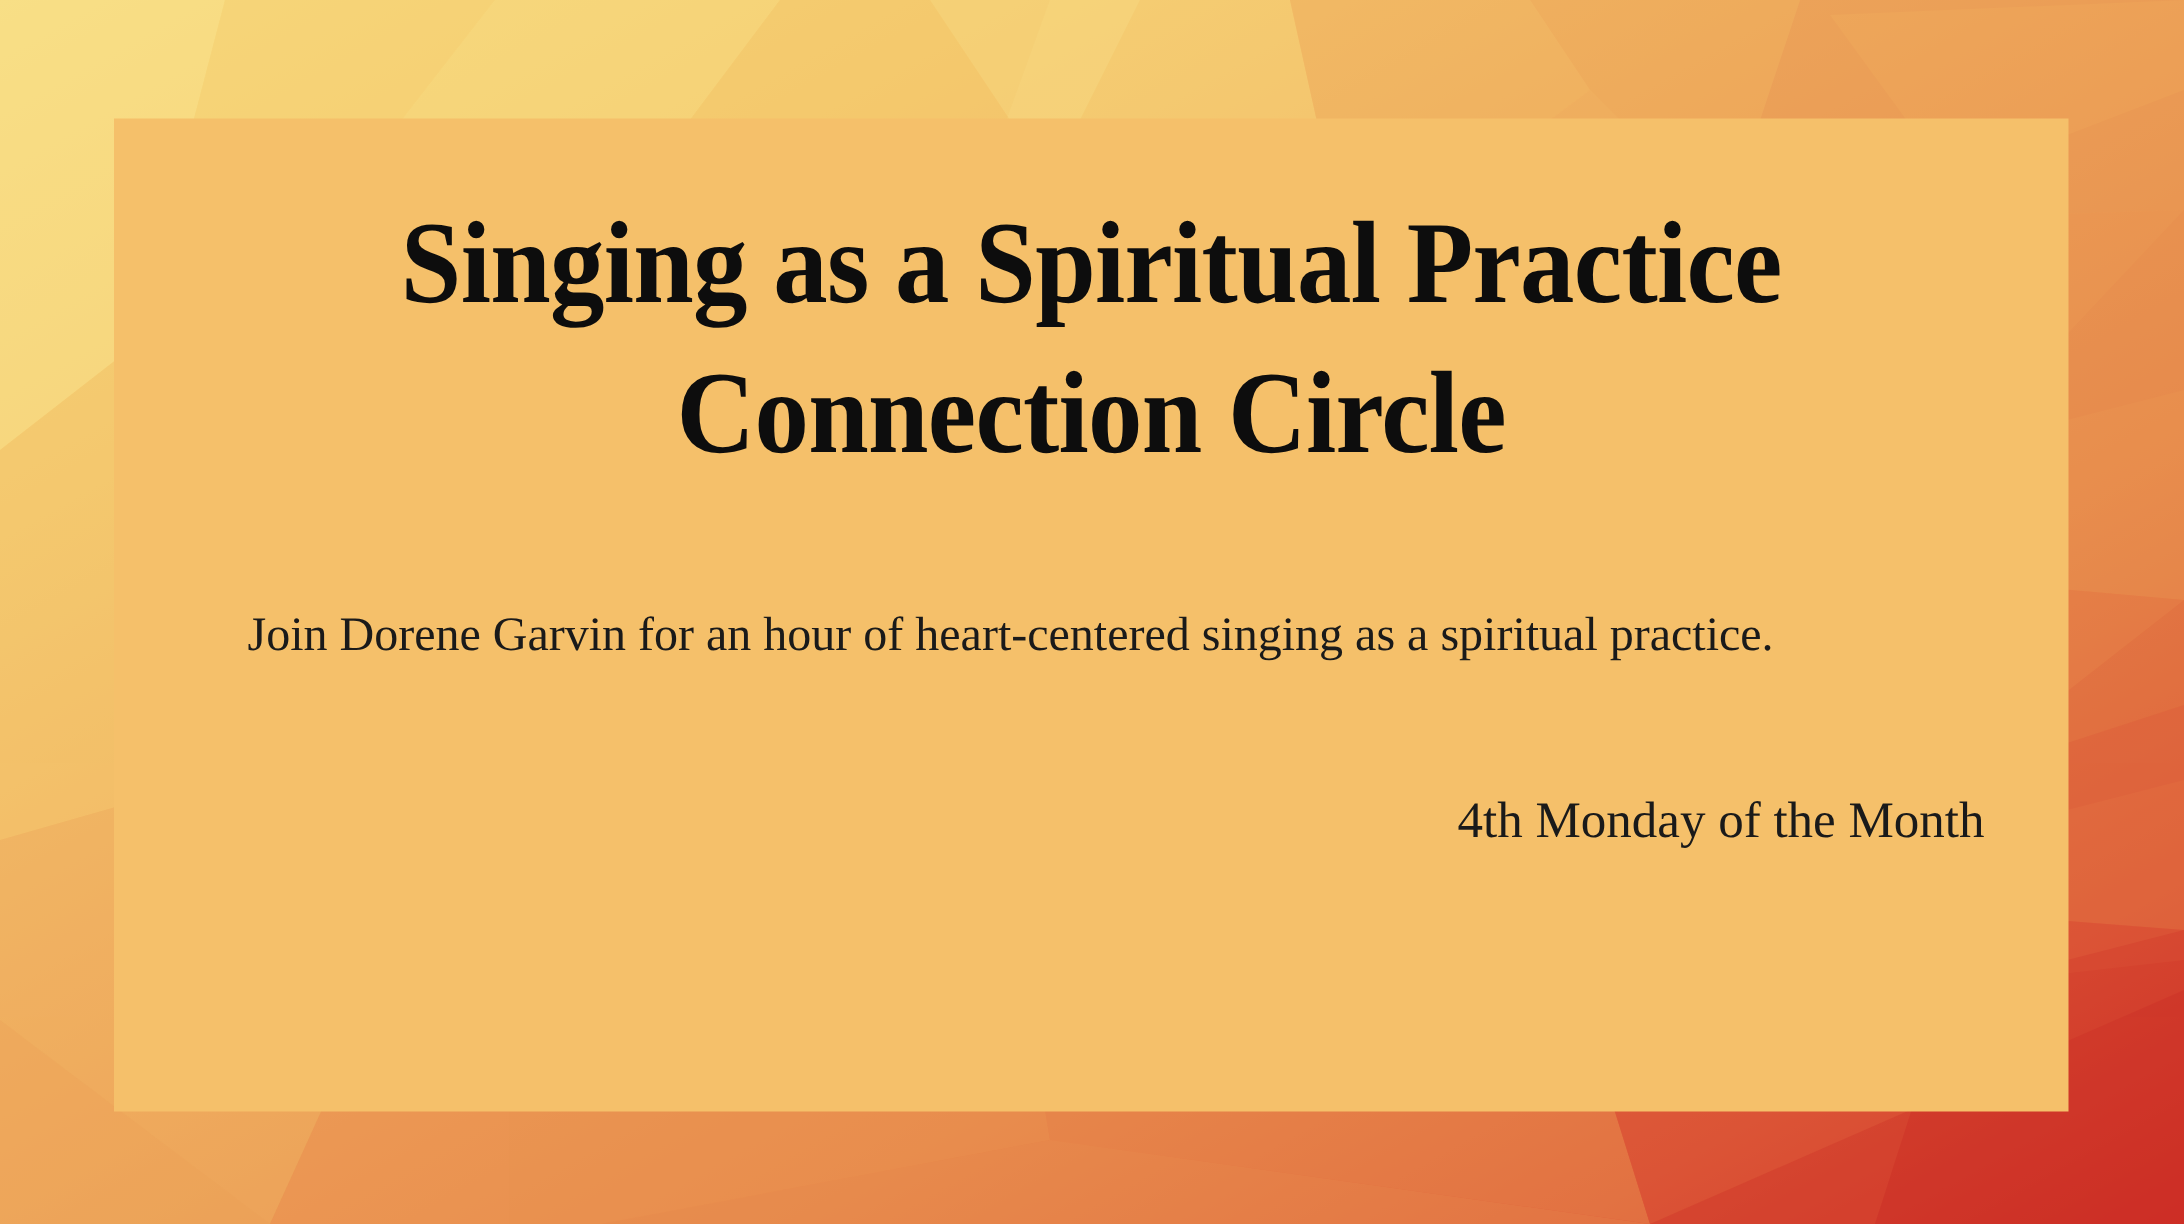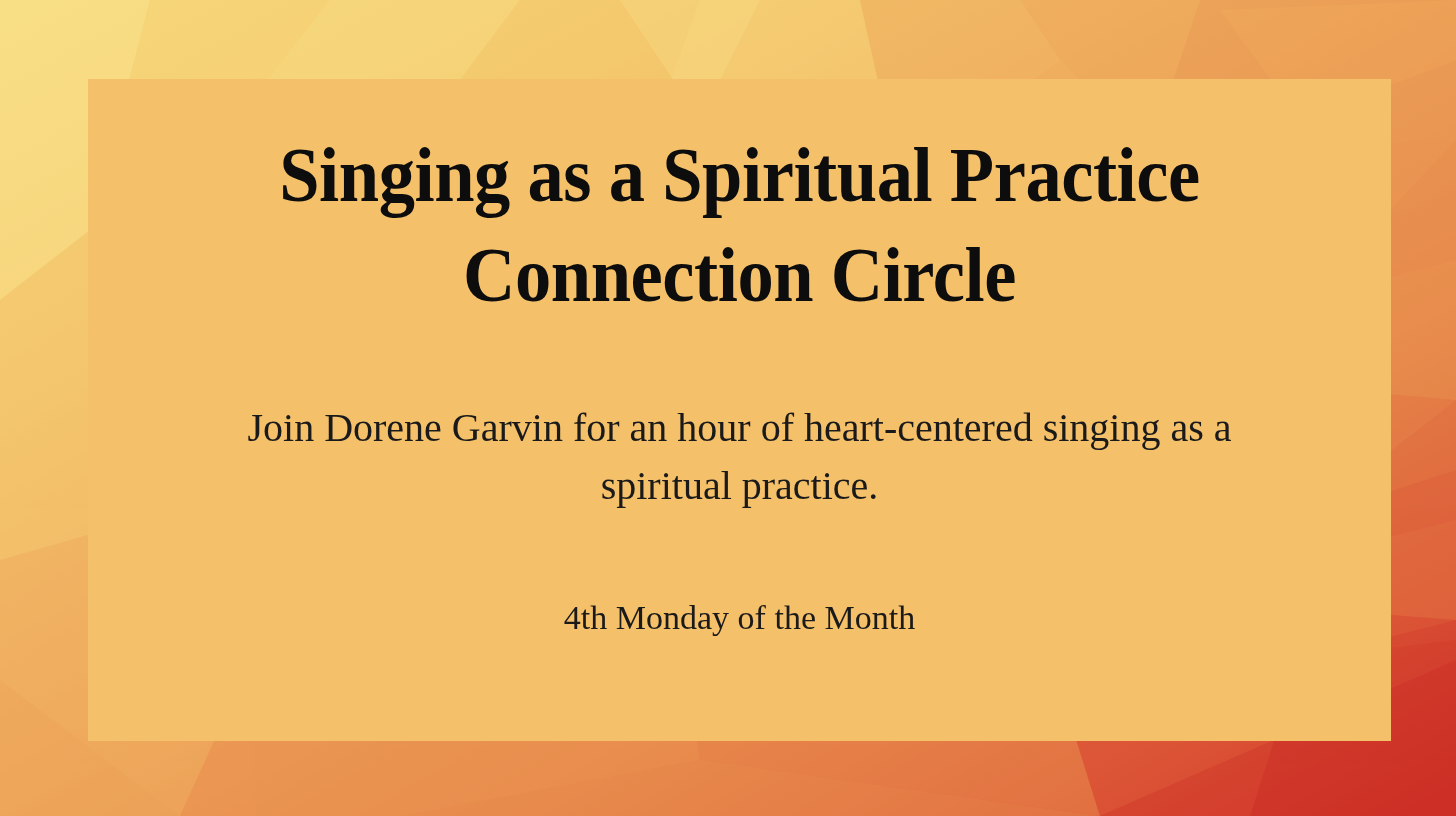--- a/index.html
+++ b/index.html
@@ -24,21 +24,21 @@
     position: absolute;
     inset: 0;
     width: 100%;
     height: 100%;
     display: block;
   }
 
   
   .card {
     position: absolute;
-    left: 88px;
+    left: 76px;
     top: 79px;
     width: 1303px;
     height: 662px;
     background: #F5C06A;
     box-sizing: border-box;
     padding: 46px 56px 40px 56px;
     display: flex;
     flex-direction: column;
     align-items: center;
   }
@@ -53,34 +53,34 @@
     letter-spacing: -0.5px;
     color: #0d0d0d;
     width: 100%;
     transform: scaleX(0.93);
     transform-origin: center top;
   }
 
   .body-copy {
     margin: 0;
     padding-top: 74px;
-    text-align: center;
+    text-align: left;
     font-family: "Liberation Serif", "DejaVu Serif", serif;
     font-weight: 400;
-    font-size: 40px;
+    font-size: 32px;
     line-height: 1.45;
     color: #1a1a1a;
     width: 100%;
     max-width: 1125px;
   }
 
   .schedule {
     margin: 0;
     padding-top: 78px;
-    text-align: center;
+    text-align: right;
     font-family: "Liberation Serif", "DejaVu Serif", serif;
     font-weight: 400;
     font-size: 34px;
     line-height: 1.45;
     color: #1a1a1a;
     width: 100%;
   }
   .schedule .line {
     display: block;
   }

